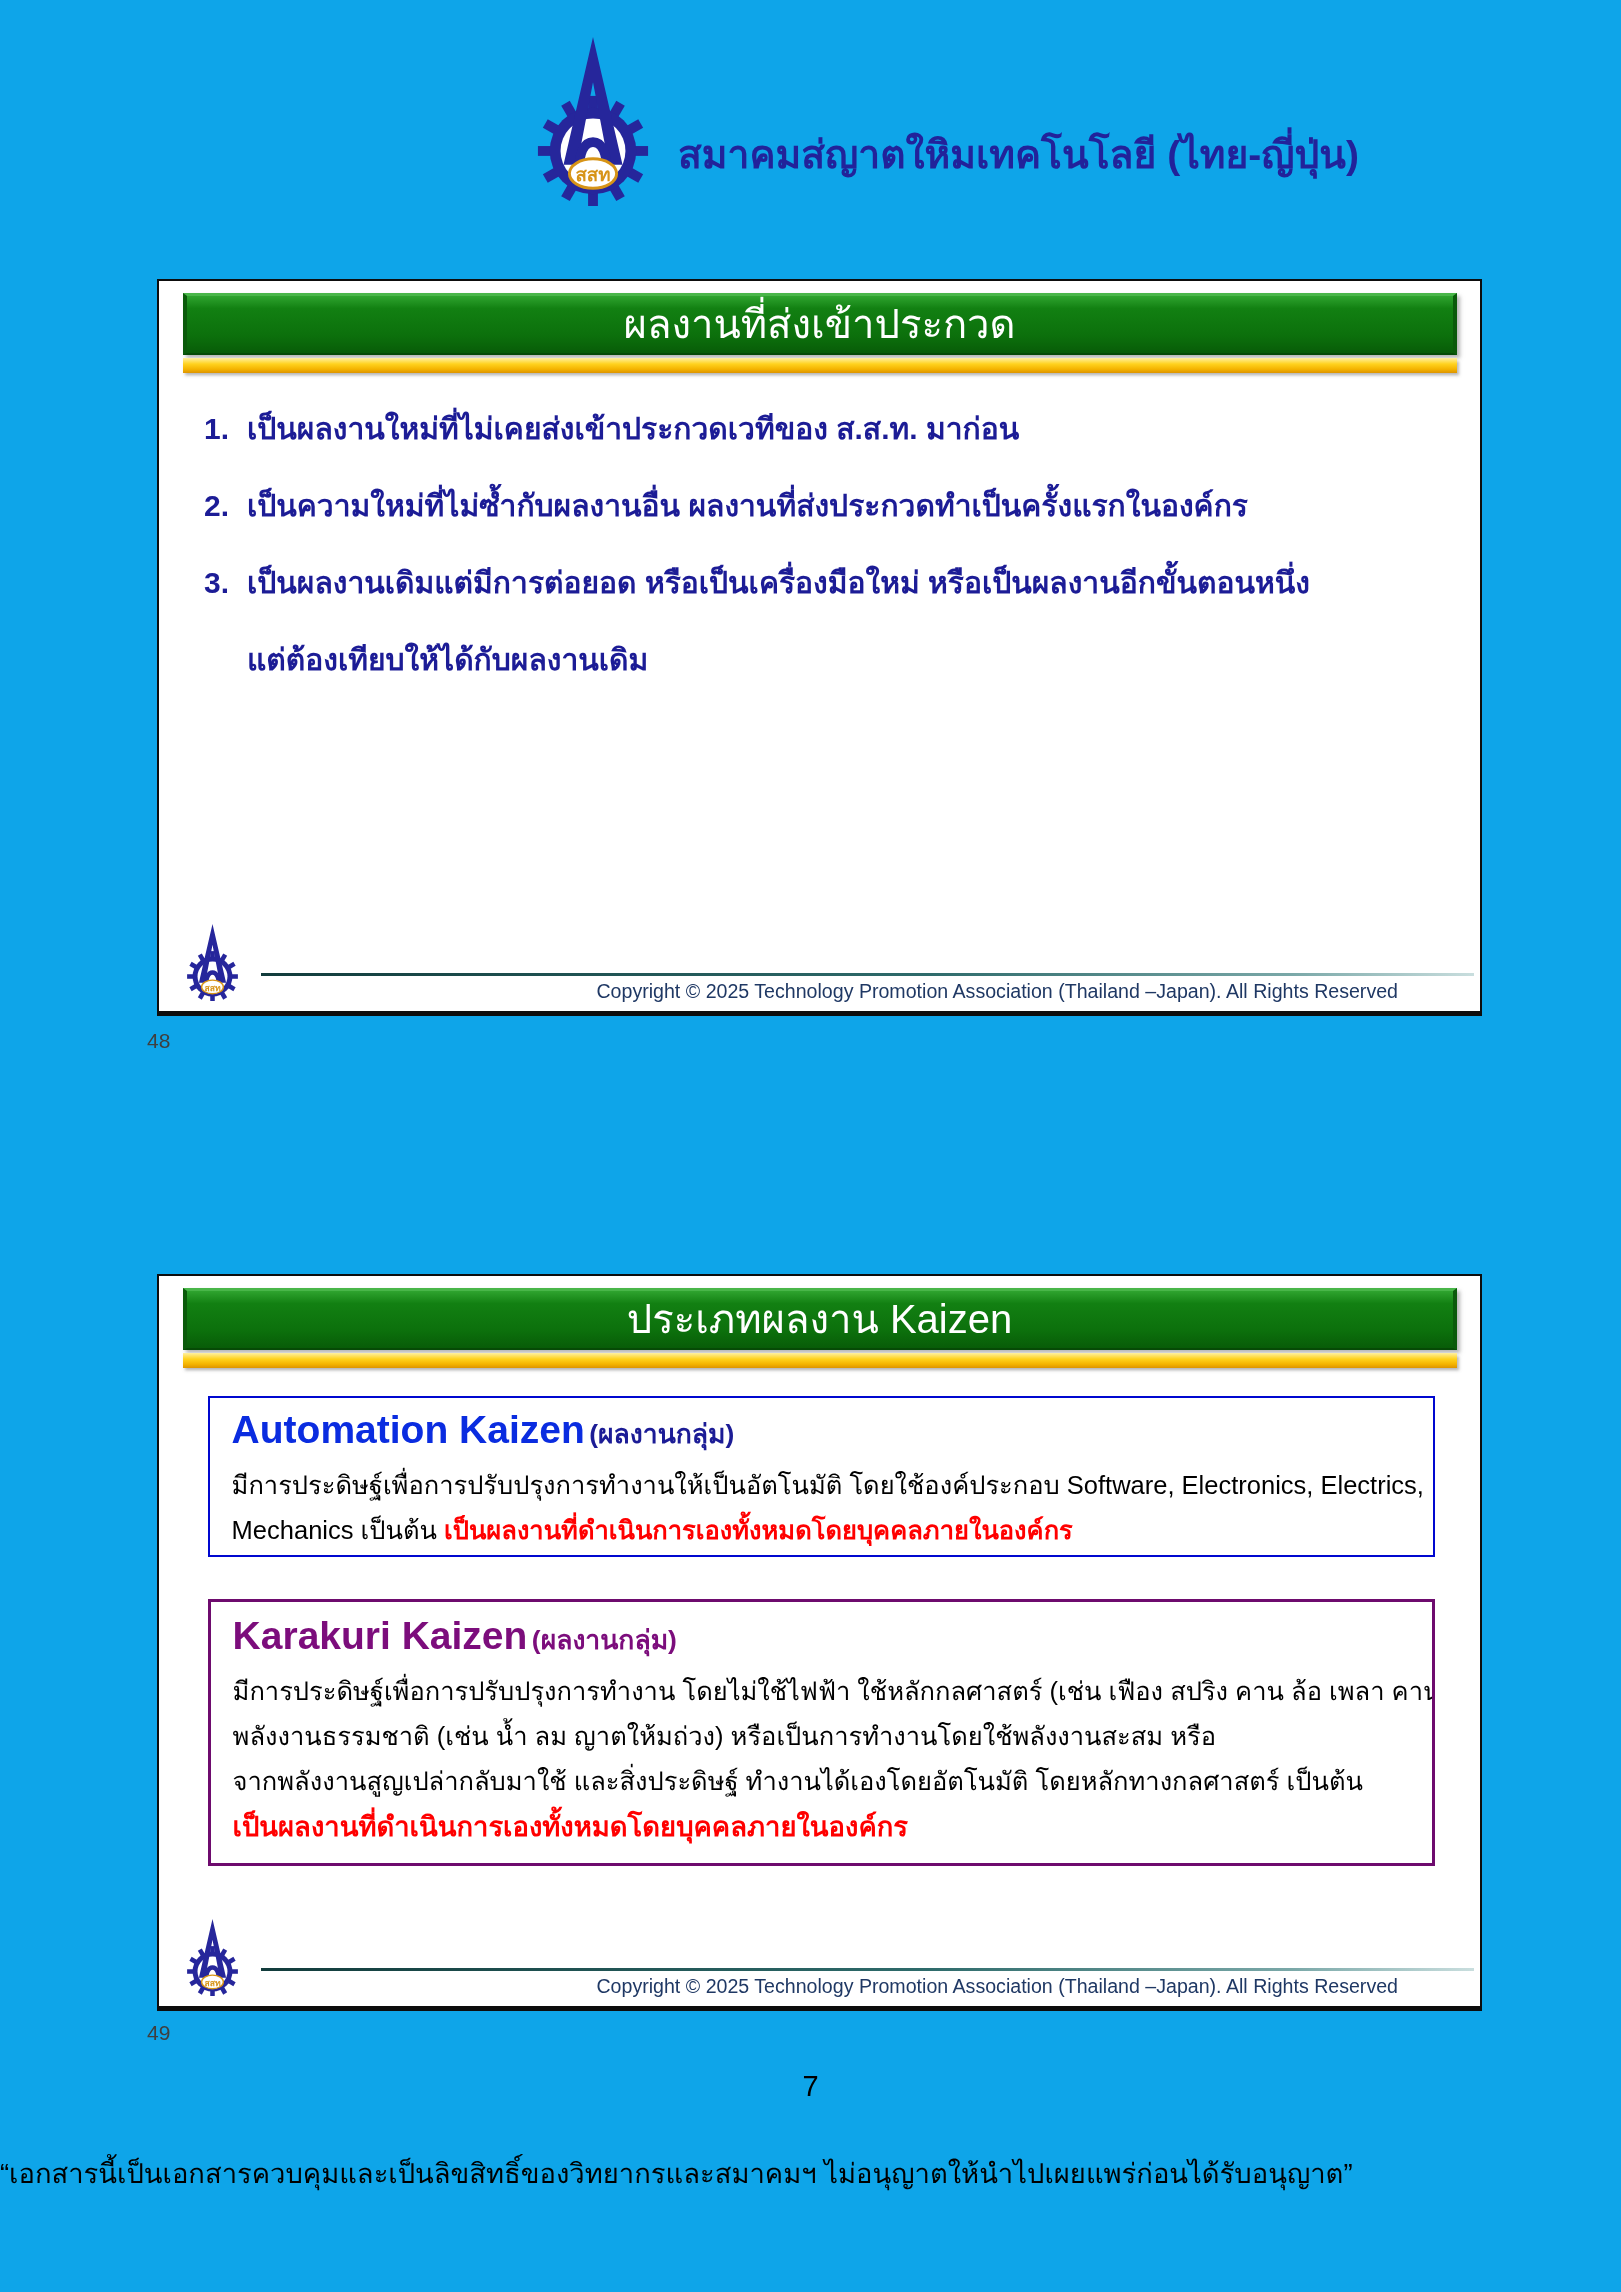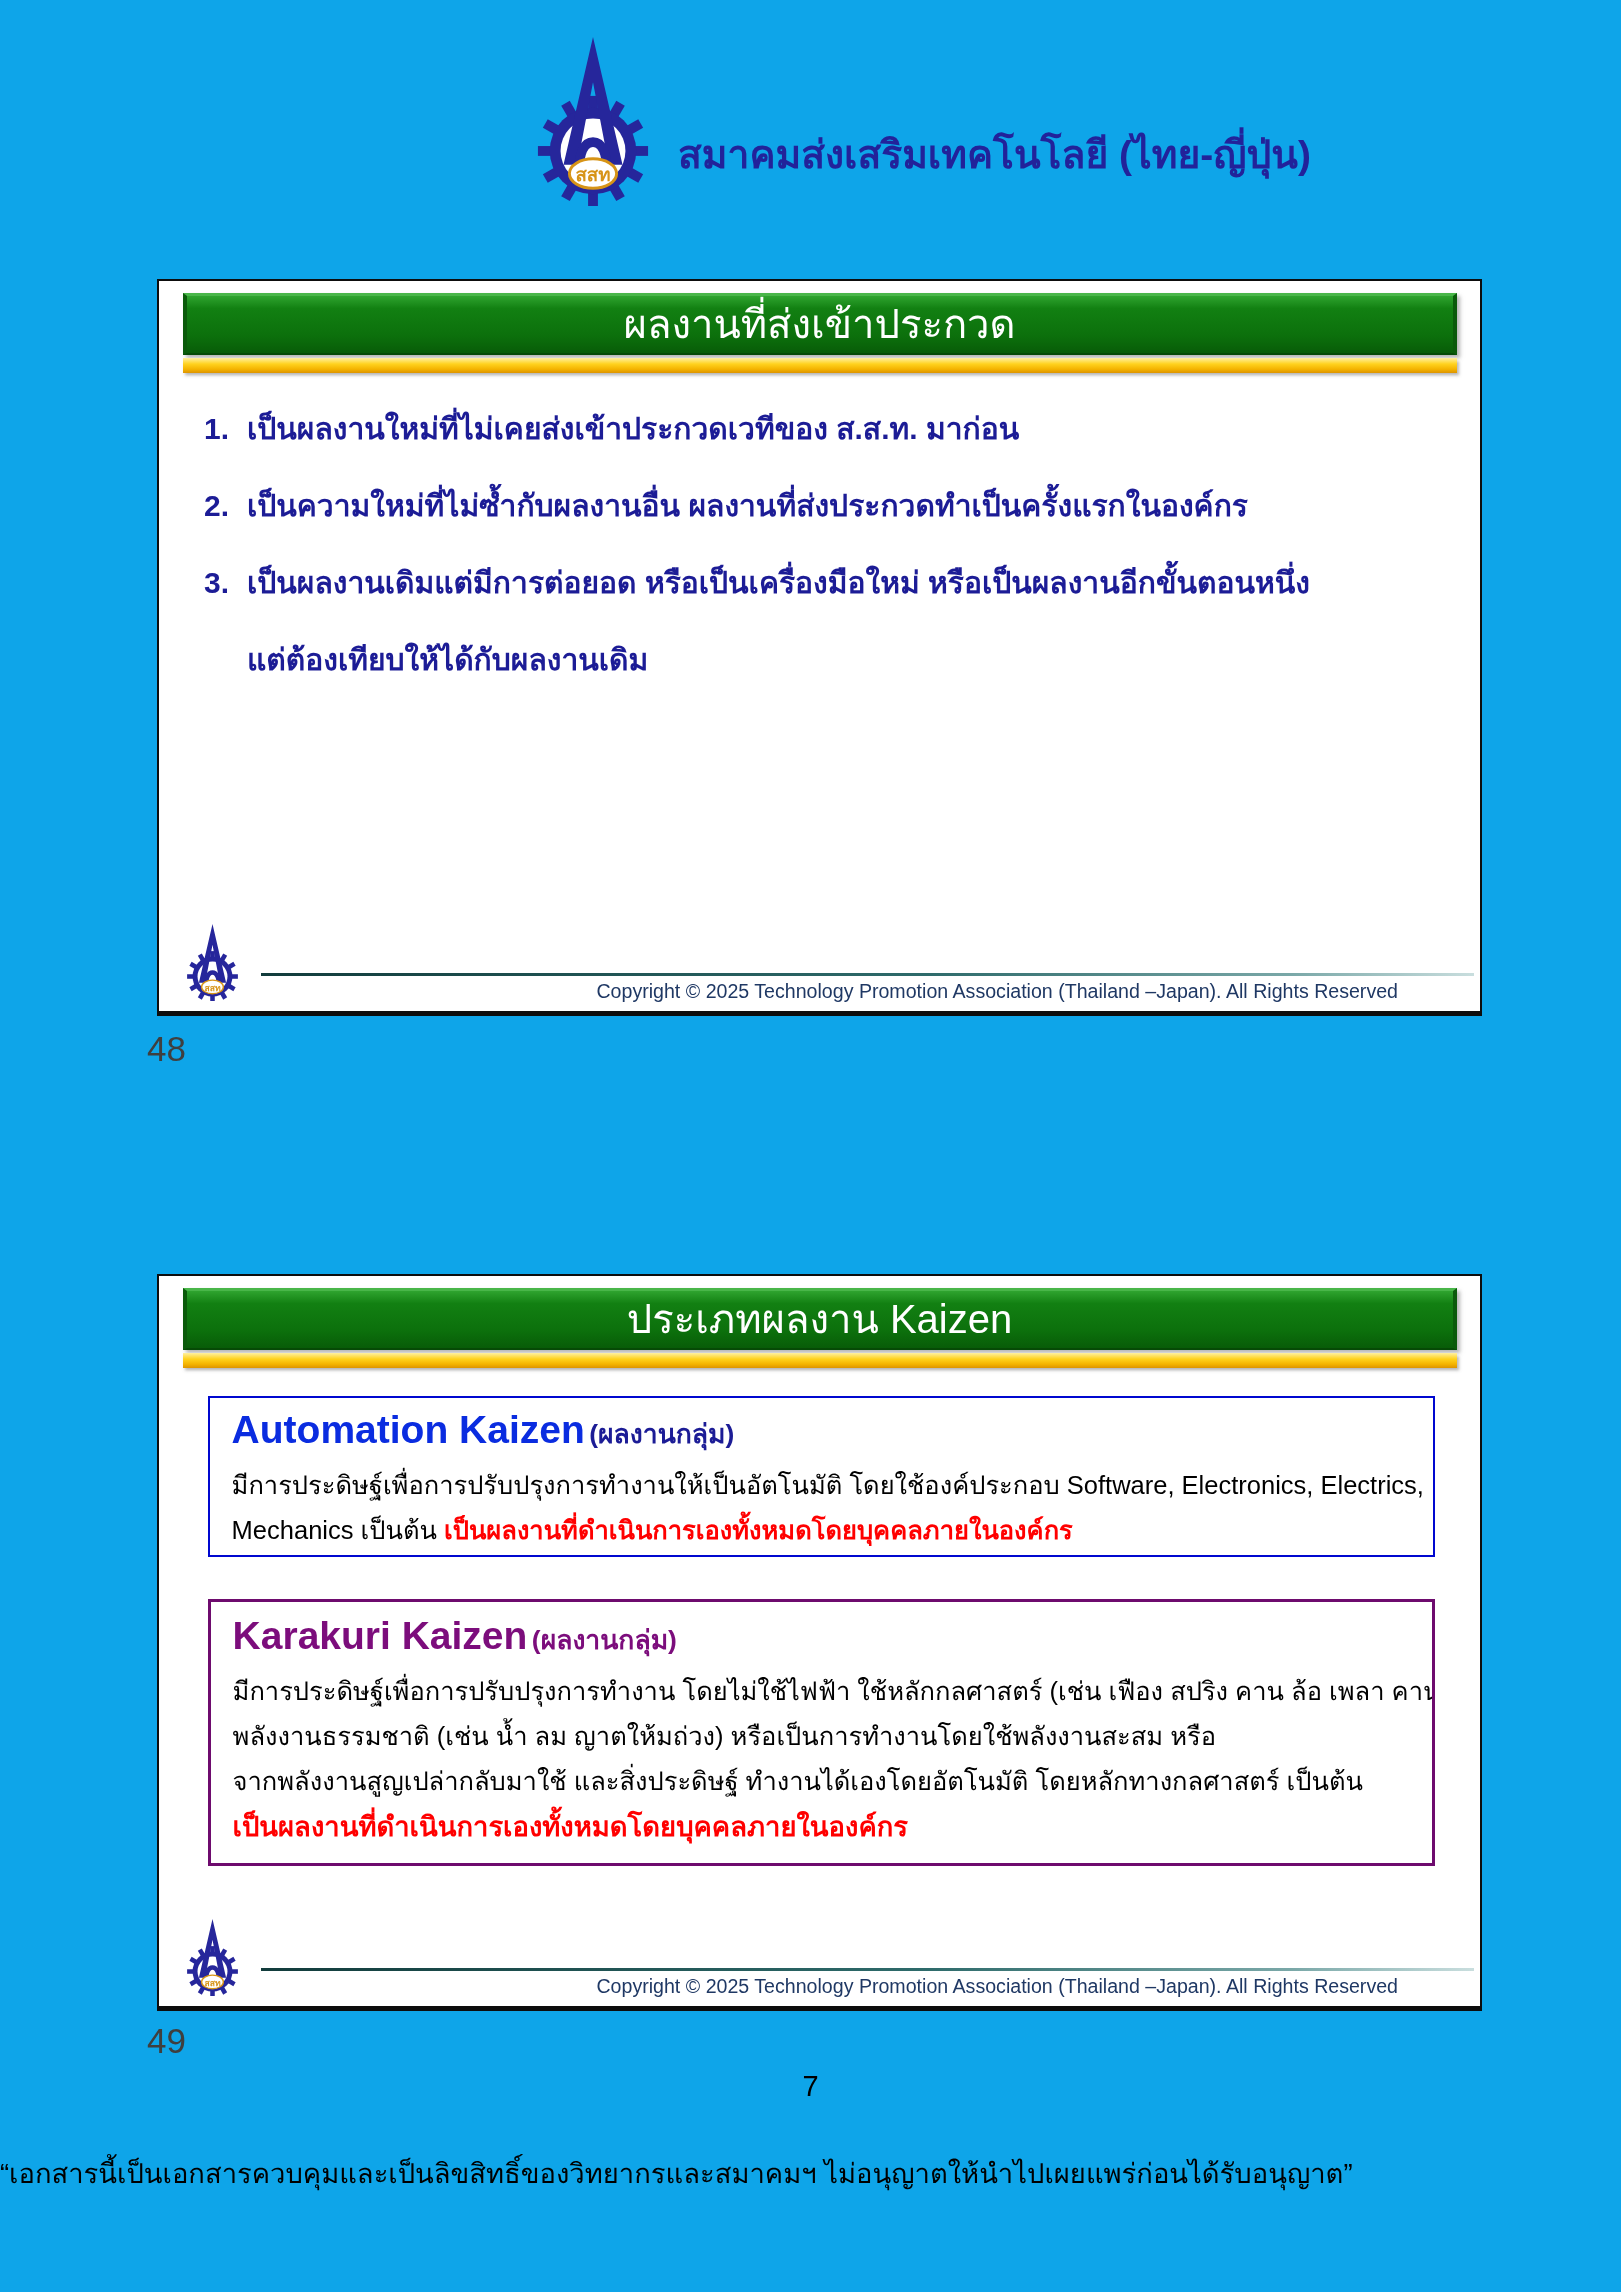--- a/index.html
+++ b/index.html
@@ -58,21 +58,21 @@
   .karakuri .red-line { font-size:27.4px; }
 
   
   .slide-footer-logo { position:absolute; left:25.5px; bottom:9.8px; width:55px; height:78px; }
   .footer-line {
     position:absolute; left:102px; right:5.9px; bottom:35px; height:2.9px;
     background:linear-gradient(90deg,#123c3c 0%,#2e6b6b 55%,#7aa8a8 85%,#c9dede 100%);
   }
   .copyright { position:absolute; right:82px; bottom:7.8px; font-size:19.6px; color:#1f3864; white-space:nowrap; }
 
-  .slide-num { position:absolute; left:147px; font-size:35px; color:#3f3f3f; }
+  .slide-num { position:absolute; left:147px; font-size:21px; color:#3f3f3f; }
   .slide-num-48 { top:1029px; }
   .slide-num-49 { top:2021px; }
 
   
   .page-number { position:absolute; top:2070px; left:0; width:100%; text-align:center; font-size:29px; color:#000; }
   .disclaimer  { position:absolute; top:2152px; left:0; width:100%; text-align:left; font-size:27.4px; color:#000; white-space:nowrap; }
 </style>
 </head>
 <body>
 
@@ -93,21 +93,21 @@
       <rect x="55" y="62" width="10" height="16" transform="rotate(300 60 118)"></rect>
       <rect x="55" y="62" width="10" height="16" transform="rotate(330 60 118)"></rect>
     </g>
     <circle cx="60" cy="118" r="44" fill="#26269b"></circle>
     <circle cx="60" cy="118" r="33" fill="#ffffff"></circle>
     <path d="M60 2 L90 132 L76 132 L60 48 L44 132 L30 132 Z" fill="#26269b"></path>
     <path d="M40 148 Q40 104 60 104 Q80 104 80 148 L70 148 Q70 114 60 114 Q50 114 50 148 Z" fill="#26269b"></path>
     <ellipse cx="60" cy="141" rx="24" ry="15" fill="#ffffff" stroke="#d79417" stroke-width="3"></ellipse>
     <text x="60" y="149" text-anchor="middle" font-size="19" font-weight="bold" fill="#d79417">สสท</text>
   </svg>
-  <div class="org-name">สมาคมส่งเสริมเทคโนโลยี (ไทย-ญี่ปุ่น)</div>
+  <div class="org-name">สมาคมส่ญาตใหิมเทคโนโลยี (ไทย-ญี่ปุ่น)</div>
 
   <section class="slide slide-48">
     <div class="banner">
       <div class="banner-title">ผลงานที่ส่งเข้าประกวด</div>
     </div>
     <div class="gold-bar"></div>
 
     <ol class="criteria-list">
       <li class="criteria-item">
         <span class="num">1.</span>

